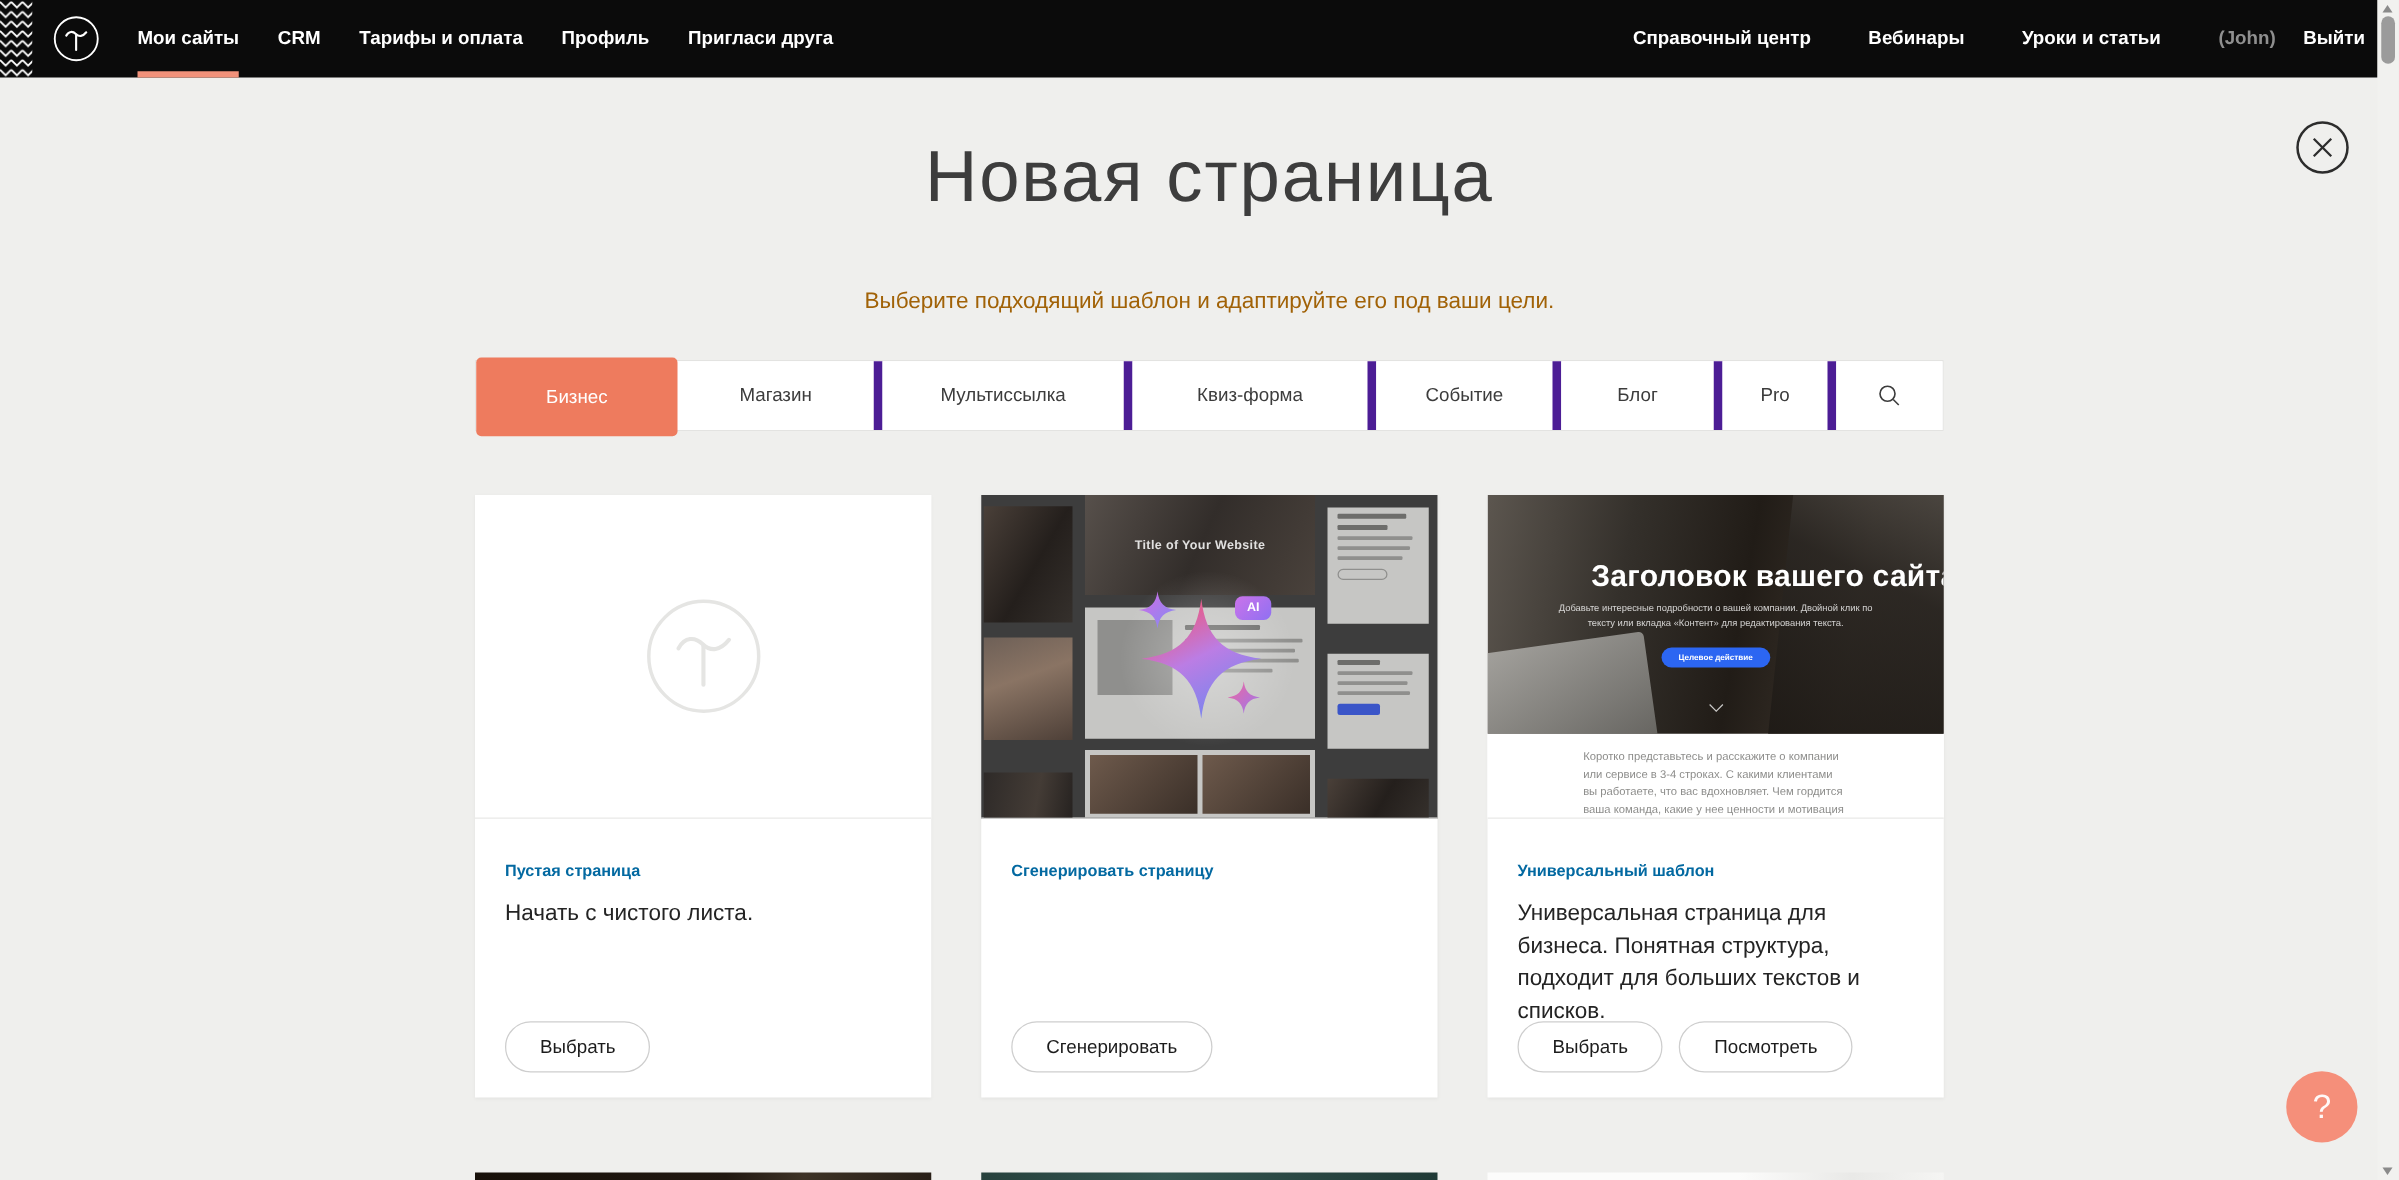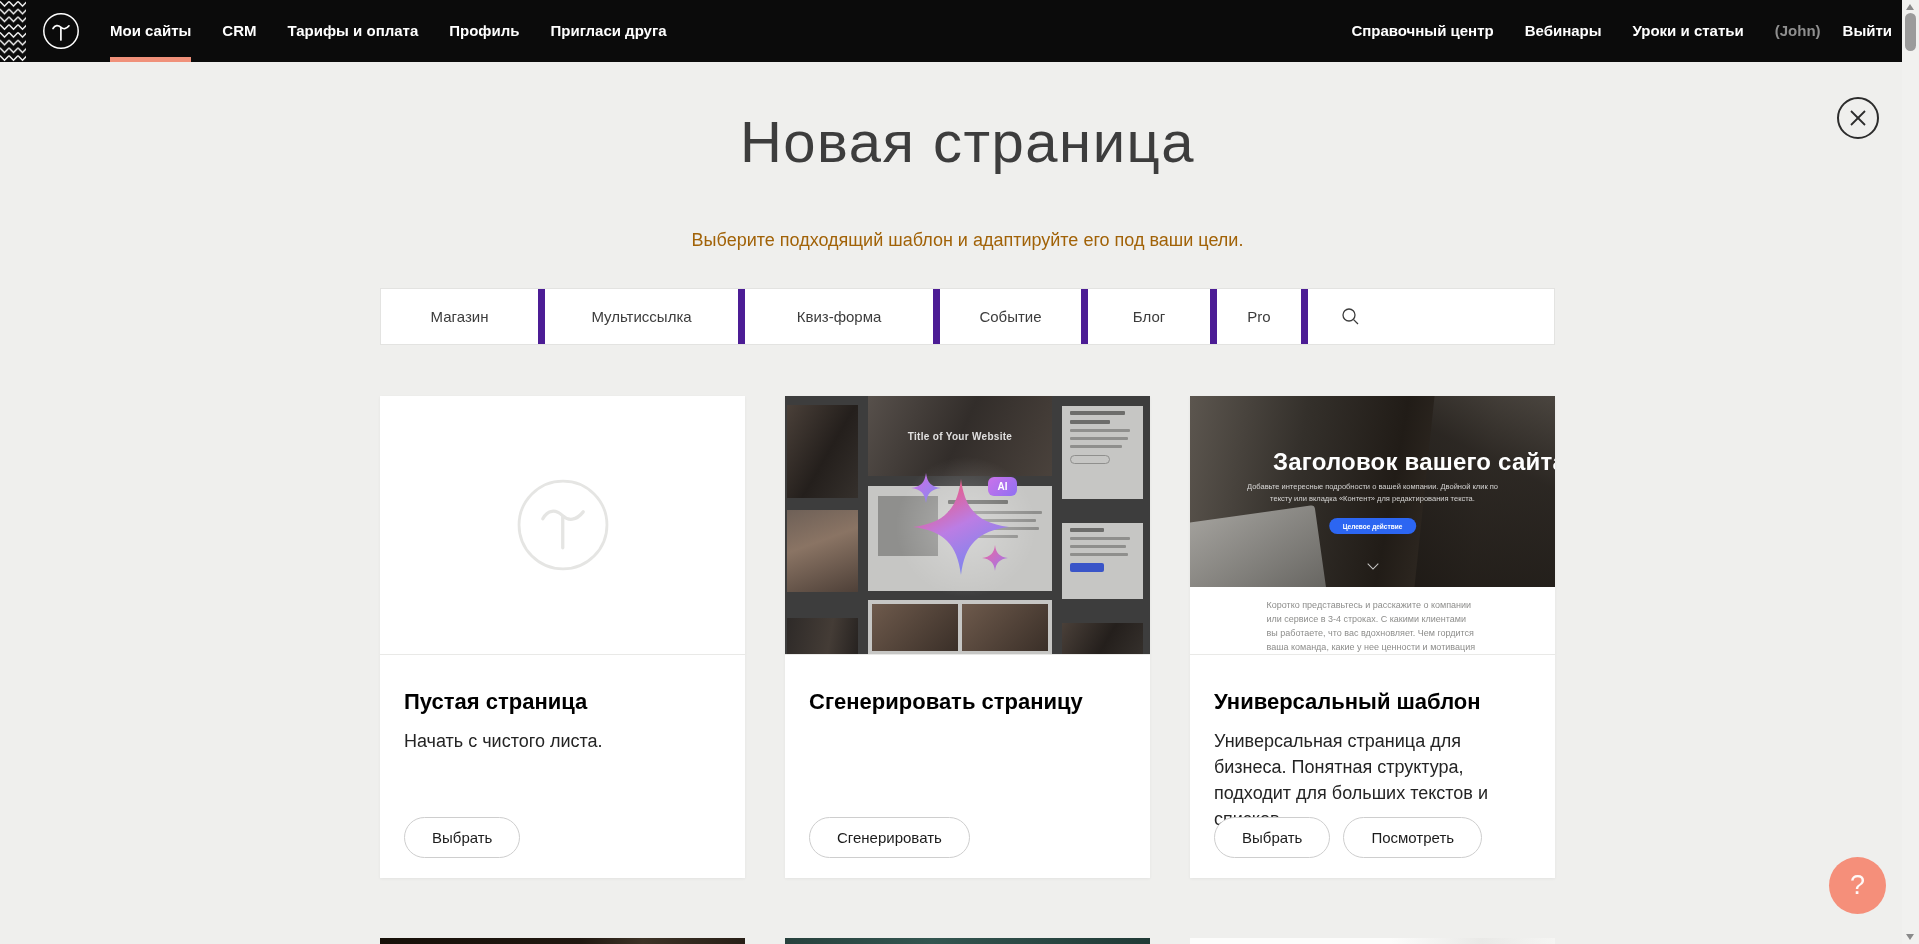--- a/index.html
+++ b/index.html
@@ -20,21 +20,21 @@
   .logo-wrap { margin-left:16px; flex:none; display:flex; align-items:center; }
   .nav-left { display:flex; gap:31px; margin-left:30px; align-items:center; height:62px; }
   .nav-item {
     color:#fff; font-size:15px; font-weight:bold; line-height:62px; height:62px;
     position:relative; white-space:nowrap; cursor:pointer;
   }
   .nav-item.active::after {
     content:""; position:absolute; left:0; right:0; bottom:0; height:5px;
     background:#f0917a;
   }
-  .nav-right { margin-left:auto; margin-right:10px; display:flex; gap:31px; align-items:center; height:62px; }
+  .nav-right { margin-left:auto; margin-right:10px; display:flex; gap:46px; align-items:center; height:62px; }
   .user-chunk { display:flex; gap:6px; }
   .user-name { color:#8f8f8f; font-size:15px; font-weight:bold; line-height:62px; }
   .logout { color:#fff; font-size:15px; font-weight:bold; line-height:62px; cursor:pointer;margin-left:16px; }
 
   
   .scrollbar { position:absolute; top:0; right:0; width:17px; height:944px; background:#f1f1ef; }
   .scroll-thumb { position:absolute; top:13px; left:3px; width:11px; height:38px; background:#9b9b9b; border-radius:6px; }
   .scroll-up { position:absolute; top:4px; left:4px; width:0; height:0;
     border-left:4.5px solid transparent; border-right:4.5px solid transparent; border-bottom:6px solid #8a8a8a; }
   .scroll-down { position:absolute; bottom:4px; left:4px; width:0; height:0;
@@ -72,21 +72,21 @@
   }
 
   
   .cards {
     position:absolute; top:396px; left:380px; width:1175px;
     display:grid; grid-template-columns:365px 365px 365px; column-gap:40px;
   }
   .card { background:#fff; height:482px; display:flex; flex-direction:column; box-shadow:0 1px 3px rgba(0,0,0,.05); }
   .card-preview { height:259px; border-bottom:1px solid #e9e9e7; position:relative; overflow:hidden; flex:none; }
   .card-body { flex:1; position:relative; padding:34px 24px 0; }
-  .card-title { font-size:22px; font-weight:bold; color:#000000; }
+  .card-title { font-size:13px; font-weight:bold; color:#0369a1; }
   .card-desc { margin-top:13px; font-size:18px; line-height:1.45; color:#242424; max-width:300px; }
   .card-buttons { position:absolute; left:24px; bottom:20px; display:flex; gap:13px; }
   .pill-btn {
     border:1px solid #cecece; background:#fff; border-radius:21px;
     padding:11px 27px; font-size:15px; color:#1c1c1c; cursor:pointer; white-space:nowrap;
   }
 
   
   .preview-blank { background:#fff; display:flex; align-items:center; justify-content:center; }
 
@@ -208,20 +208,21 @@
   <svg width="18" height="18" viewBox="0 0 18 18">
     <line x1="2" y1="2" x2="16" y2="16" stroke="#2c2c2c" stroke-width="1.8"></line>
     <line x1="16" y1="2" x2="2" y2="16" stroke="#2c2c2c" stroke-width="1.8"></line>
   </svg>
 </div>
 
 <div class="page-title">Новая страница</div>
 <div class="page-subtitle">Выберите подходящий шаблон и адаптируйте его под ваши цели.</div>
 
 <div class="tabs">
+  <div class="tab active" style="width:161px">Бизнес</div>
   <div class="tab" style="width:164px">Магазин</div>
   <div class="tab" style="width:200px">Мультиссылка</div>
   <div class="tab" style="width:195px">Квиз-форма</div>
   <div class="tab" style="width:148px">Событие</div>
   <div class="tab" style="width:129px">Блог</div>
   <div class="tab" style="width:91px">Pro</div>
   <div class="tab" style="width:85px">
     <svg width="19" height="19" viewBox="0 0 19 19">
       <circle cx="8" cy="8" r="6" fill="none" stroke="#3c3c3c" stroke-width="1.3"></circle>
       <line x1="12.6" y1="12.6" x2="17" y2="17" stroke="#3c3c3c" stroke-width="1.3"></line>

